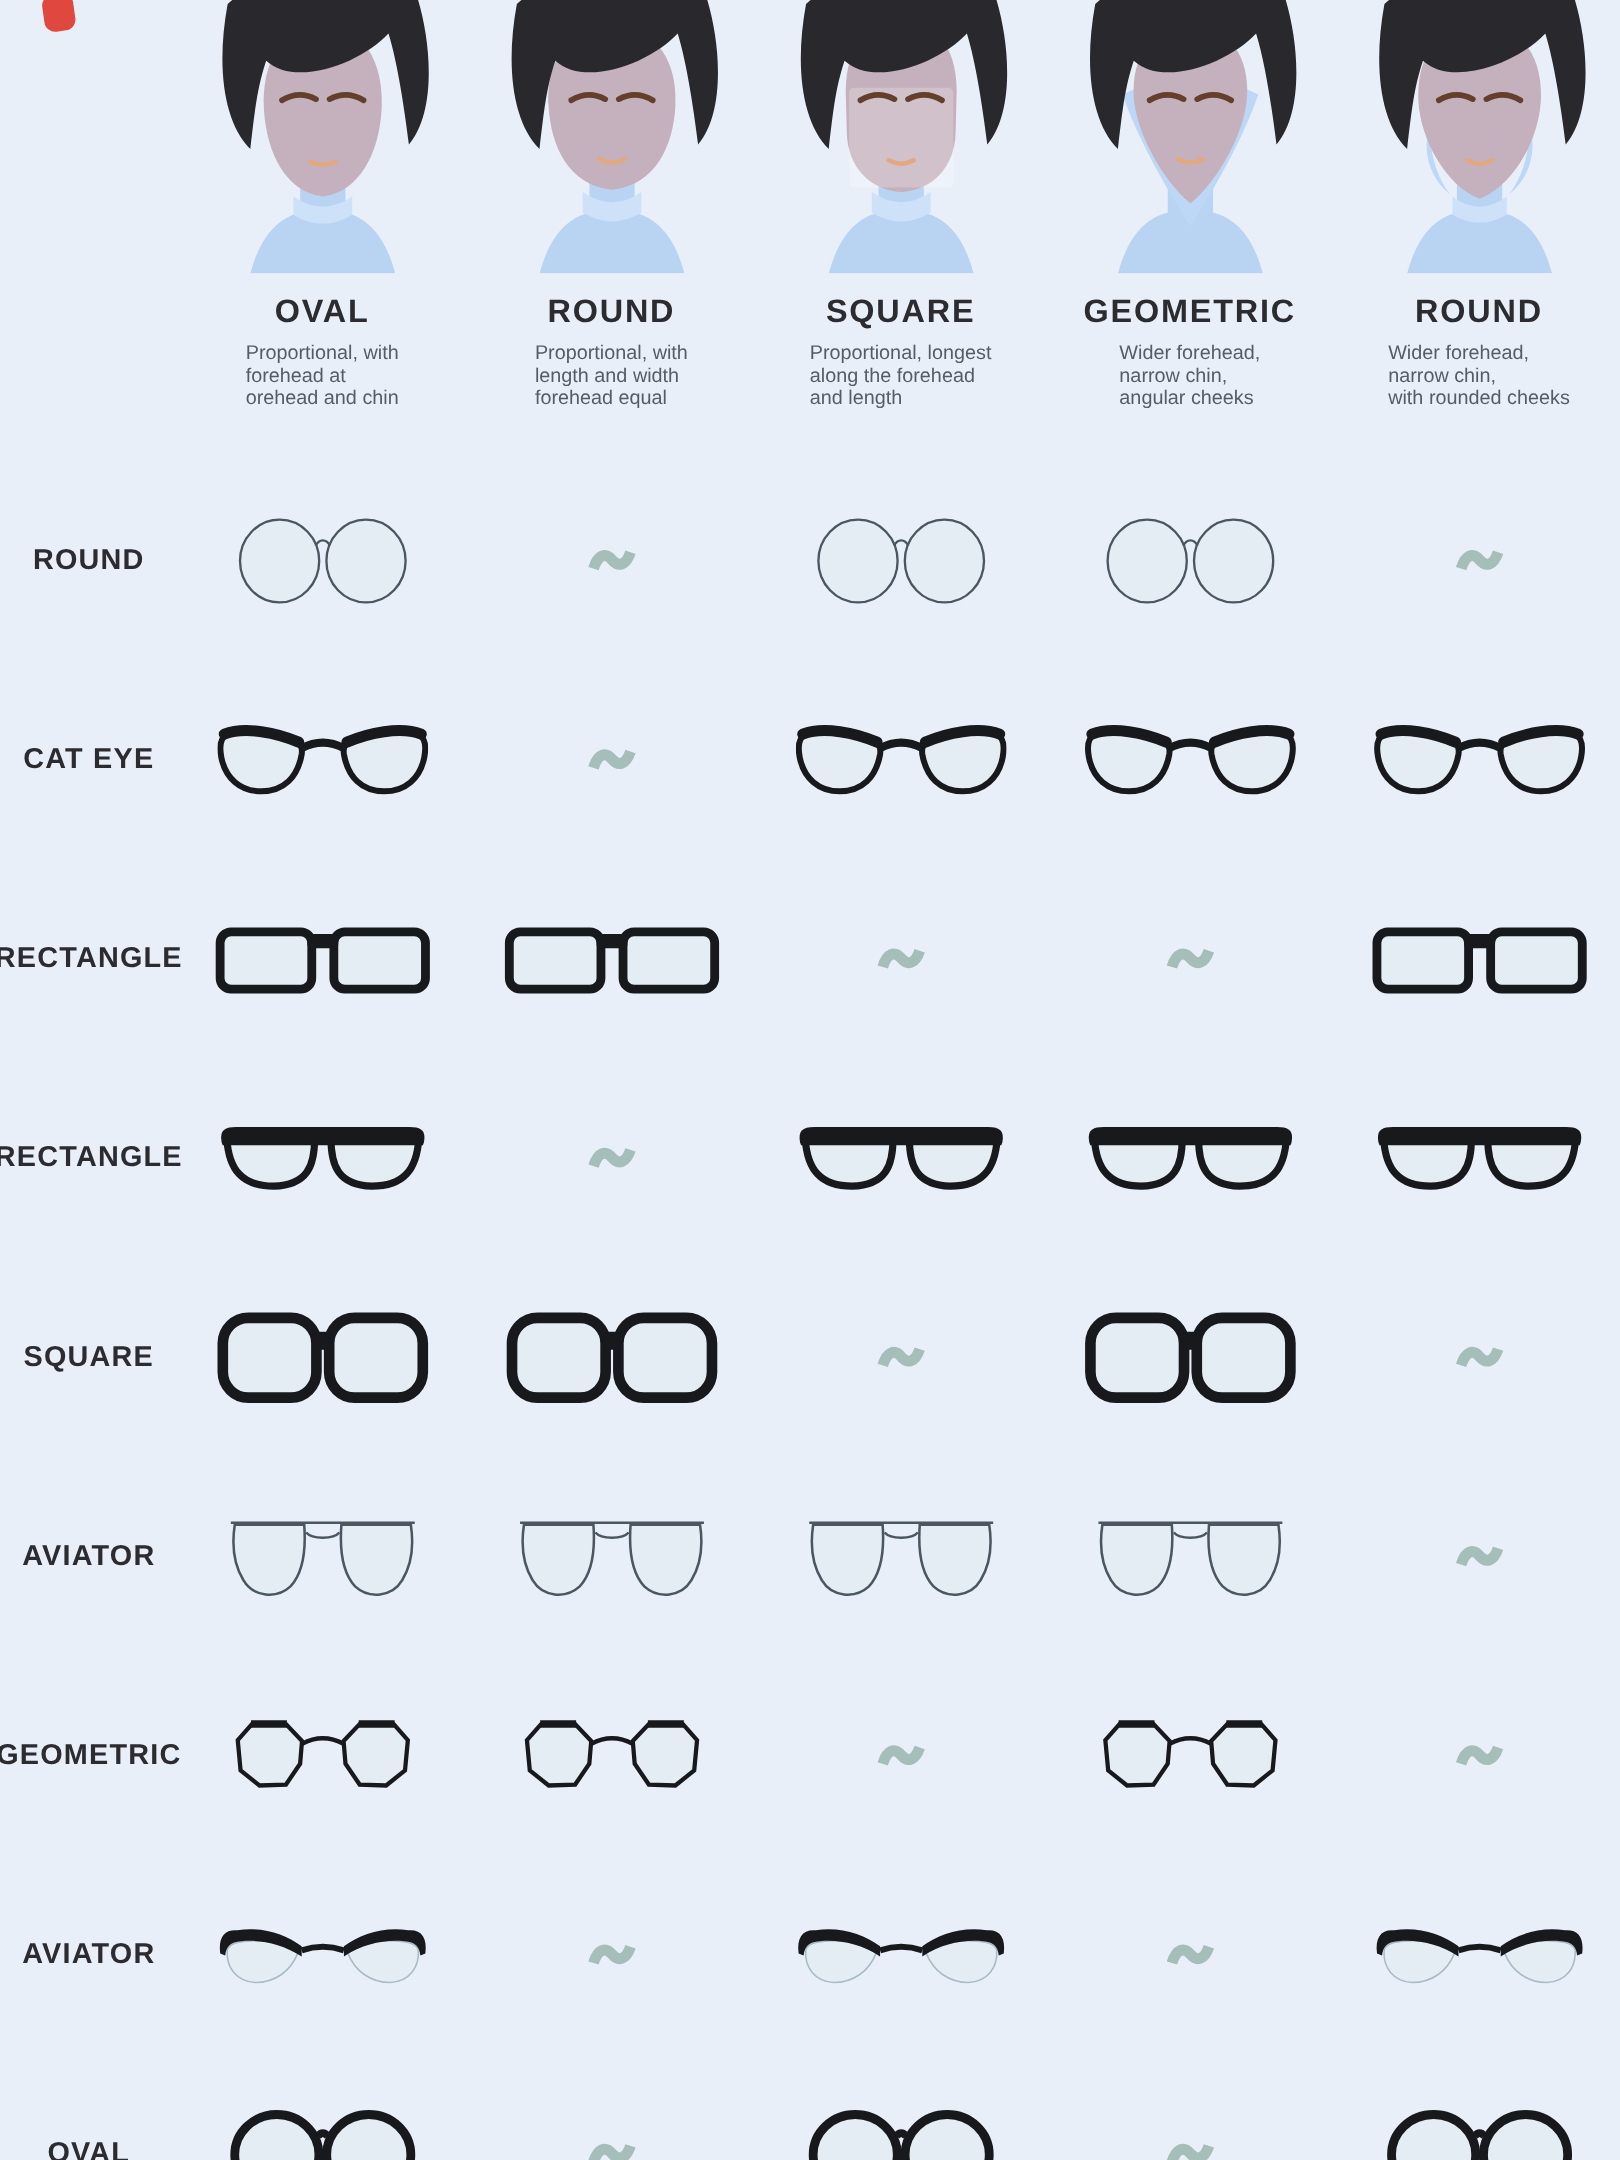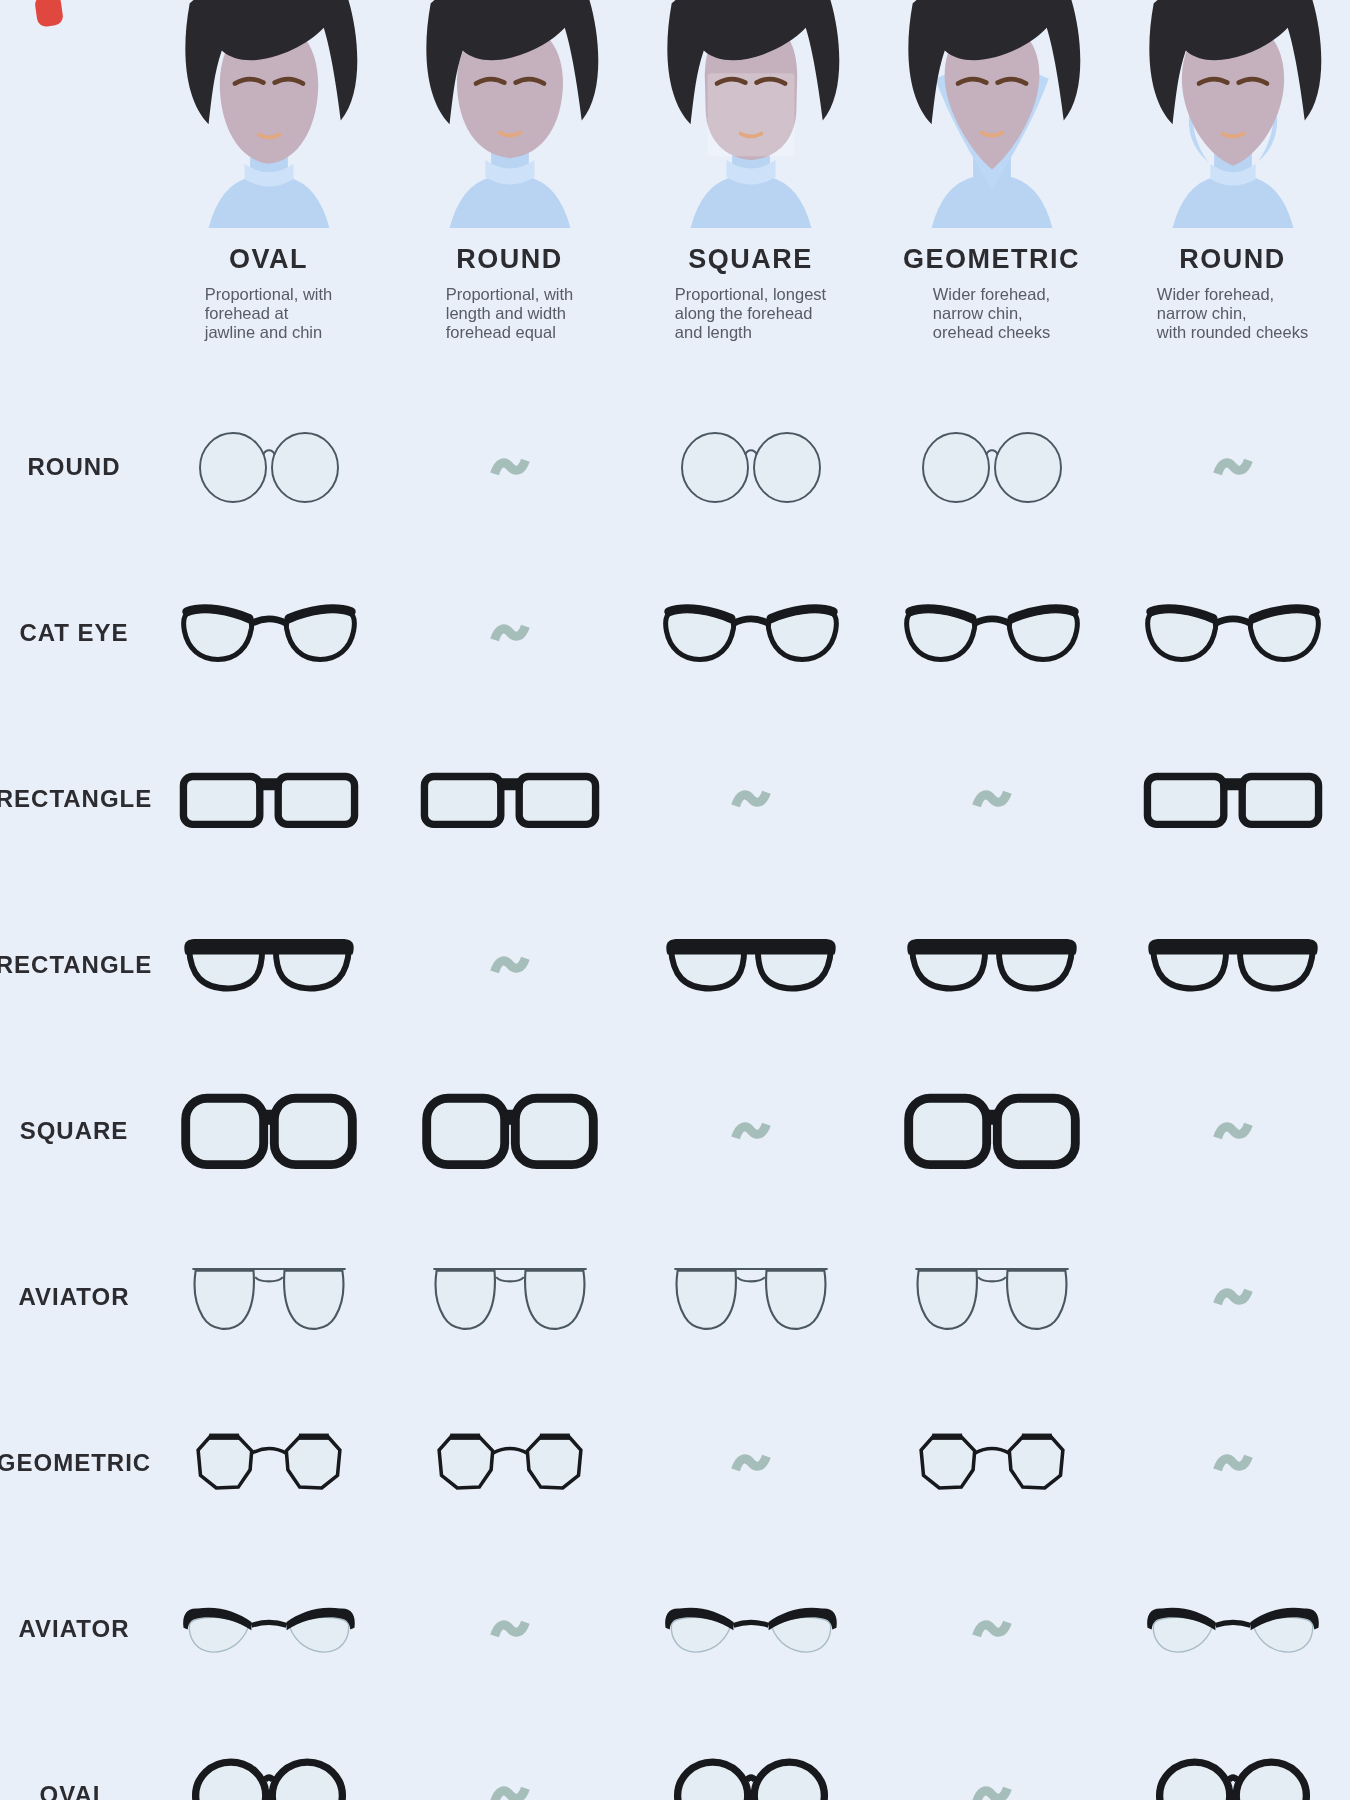--- a/index.html
+++ b/index.html
@@ -197,21 +197,21 @@
     <div class="header-row">
       <div class="corner-cell"></div>
     <div class="header-cell">
           <svg class="face-svg">
             <use href="#face-oval" xlink:href="#face-oval" width="100%" height="100%"></use>
           </svg>
           <div class="col-title">OVAL</div>
           <div class="col-desc">
             <div class="desc-line">Proportional, with</div>
             <div class="desc-line">forehead at</div>
-            <div class="desc-line">jawline and chin</div>
+            <div class="desc-line">orehead and chin</div>
           </div>
         </div>
         <div class="header-cell">
           <svg class="face-svg">
             <use href="#face-round" xlink:href="#face-round" width="100%" height="100%"></use>
           </svg>
           <div class="col-title">ROUND</div>
           <div class="col-desc">
             <div class="desc-line">Proportional, with</div>
             <div class="desc-line">length and width</div>
@@ -230,21 +230,21 @@
           </div>
         </div>
         <div class="header-cell">
           <svg class="face-svg">
             <use href="#face-triangular" xlink:href="#face-triangular" width="100%" height="100%"></use>
           </svg>
           <div class="col-title">GEOMETRIC</div>
           <div class="col-desc">
             <div class="desc-line">Wider forehead,</div>
             <div class="desc-line">narrow chin,</div>
-            <div class="desc-line">orehead cheeks</div>
+            <div class="desc-line">angular cheeks</div>
           </div>
         </div>
         <div class="header-cell">
           <svg class="face-svg">
             <use href="#face-heart" xlink:href="#face-heart" width="100%" height="100%"></use>
           </svg>
           <div class="col-title">ROUND</div>
           <div class="col-desc">
             <div class="desc-line">Wider forehead,</div>
             <div class="desc-line">narrow chin,</div>

